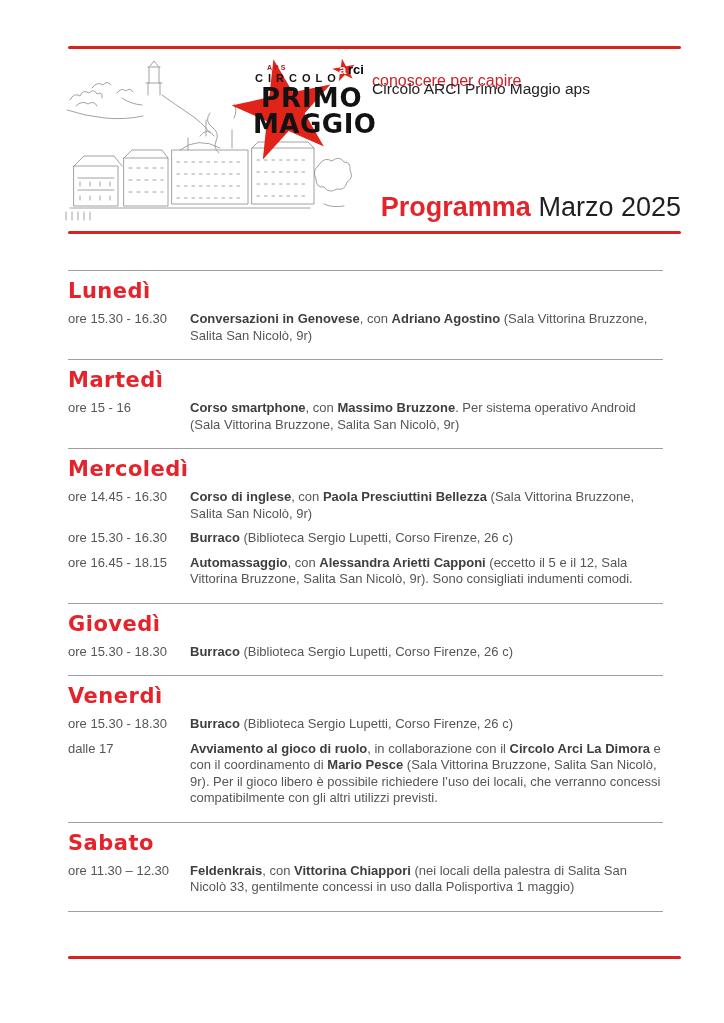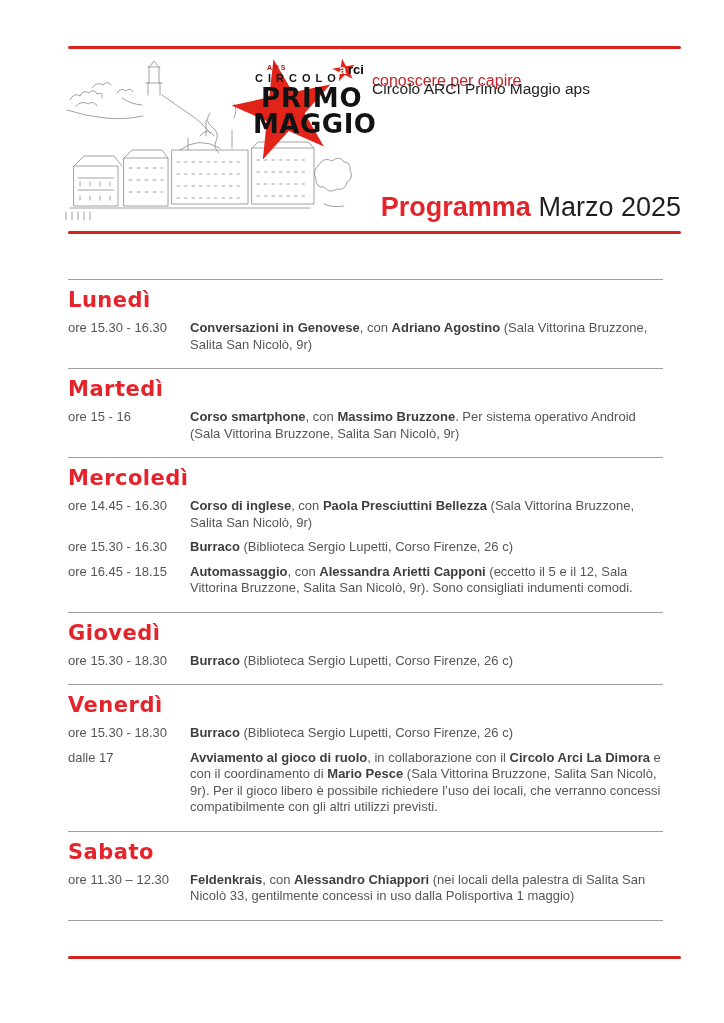--- a/index.html
+++ b/index.html
@@ -37,21 +37,21 @@
   .arci-rci{position:absolute;left:16px;top:4px;font-size:13px;font-weight:700;color:#000000;}
 
   .tagline{position:absolute;left:372px;top:72px;font-size:16px;color:var(--tagline-red);}
   .orgname{position:absolute;left:372px;top:80px;font-size:15.5px;color:#232323;}
 
   .title{position:absolute;top:192px;right:43px;font-size:27px;white-space:nowrap;}
   .title-red{color:var(--heading-red);font-weight:700;}
   .title-black{color:var(--ink);font-weight:400;margin-top:32px;}
 
   
-  .schedule{position:absolute;left:68px;top:279px;width:613px;}
+  .schedule{position:absolute;left:68px;top:270px;width:613px;}
   .day{border-top:1px solid var(--rule);width:595px;padding:4px 0 10px;}
   .day-name{font-family:"DejaVu Sans",sans-serif;font-size:21px;font-weight:700;letter-spacing:0.5px;color:var(--heading-red);margin:4px 0 6px;}
   .event{display:flex;margin-bottom:5px;font-size:13px;line-height:16.5px;color:var(--text);margin-top:8px;}
   .event .time{width:122px;flex:none;}
   .event .desc{width:472px;}
   .event strong{color:var(--text-bold);}
   .closing-rule{border-top:1px solid var(--rule);width:595px;height:1px;}
 </style>
 </head>
 <body>
@@ -159,20 +159,20 @@
         </div>
         <div class="event">
           <div class="time">dalle 17</div>
           <div class="desc"><strong>Avviamento al gioco di ruolo</strong><span>, in collaborazione con il </span><strong>Circolo Arci La Dimora</strong><span> e con il coordinamento di </span><strong>Mario Pesce</strong><span> (Sala Vittorina Bruzzone, Salita San Nicolò, 9r). Per il gioco libero è possibile richiedere l’uso dei locali, che verranno concessi compatibilmente con gli altri utilizzi previsti.</span></div>
         </div>
       </section>
       <section class="day">
         <h2 class="day-name">Sabato</h2>
         <div class="event">
           <div class="time">ore 11.30 – 12.30</div>
-          <div class="desc"><strong>Feldenkrais</strong><span>, con </span><strong>Alessandro Chiappori</strong><span> (nei locali della palestra di Salita San Nicolò 33, gentilmente concessi in uso dalla Polisportiva 1 maggio)</span></div>
+          <div class="desc"><strong>Feldenkrais</strong><span>, con </span><strong>Vittorina Chiappori</strong><span> (nei locali della palestra di Salita San Nicolò 33, gentilmente concessi in uso dalla Polisportiva 1 maggio)</span></div>
         </div>
       </section>
       <div class="closing-rule"></div>
     </main>
 
   <div class="rule-red bottom"></div>
 </div>
 
 </body></html>

